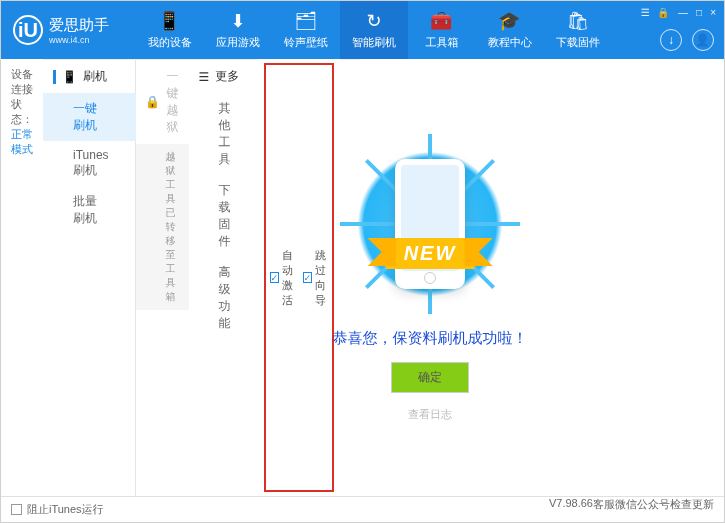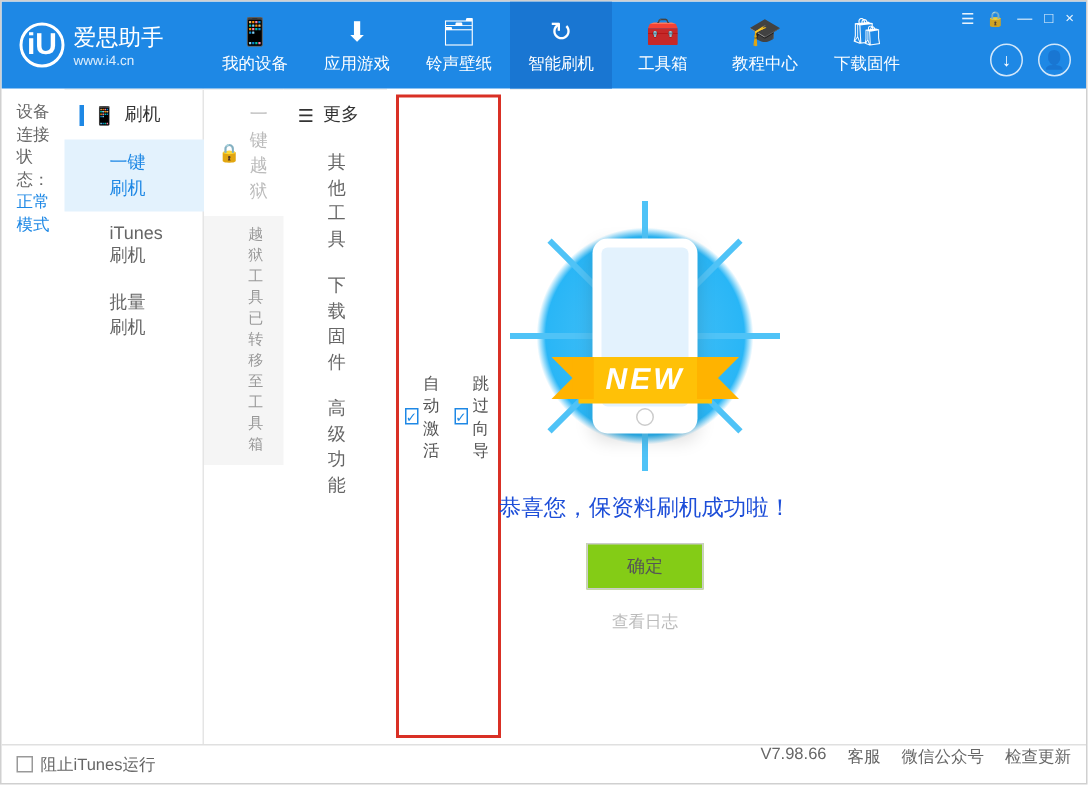--- a/index.html
+++ b/index.html
@@ -41,21 +41,21 @@
 .ribbon{position:absolute;left:50%;top:58%;transform:translateX(-50%);background:#ffc107;color:#fff;font-weight:bold;font-size:20px;padding:4px 18px;letter-spacing:2px;font-style:italic}
 .ribbon::before,.ribbon::after{content:"";position:absolute;top:0;border:14px solid #ffb300}
 .ribbon::before{left:-18px;border-left-color:transparent}
 .ribbon::after{right:-18px;border-right-color:transparent}
 .msg{font-size:15px;color:#1d4ed8;margin-bottom:14px}
 .ok-btn{border:1px solid #ccc;background:#84cc16;padding:6px 26px;font-size:12px;cursor:pointer;color:#555}
 .log-link{color:#bbb;font-size:11px;margin-top:14px;cursor:pointer}
 .footer{height:26px;border-top:1px solid #e0e0e0;display:flex;font-size:11px;color:#666;padding:0 10px;justify-content:space-between}
 .footer-left{display:flex;align-items:center;gap:5px}
 .fchk{width:11px;height:11px;border:1px solid #999}
-.footer-right{display:flex;gap:14px}
+.footer-right{display:flex;}
 .hmenu{color:#fff;font-size:10px;opacity:.9;cursor:pointer}
 </style>
 </head>
 <body>
 
 <div class="header">
   <div class="logo-area">
     <div class="logo-icon">iU</div>
     <div>
       <div class="logo-text">爱思助手</div>

